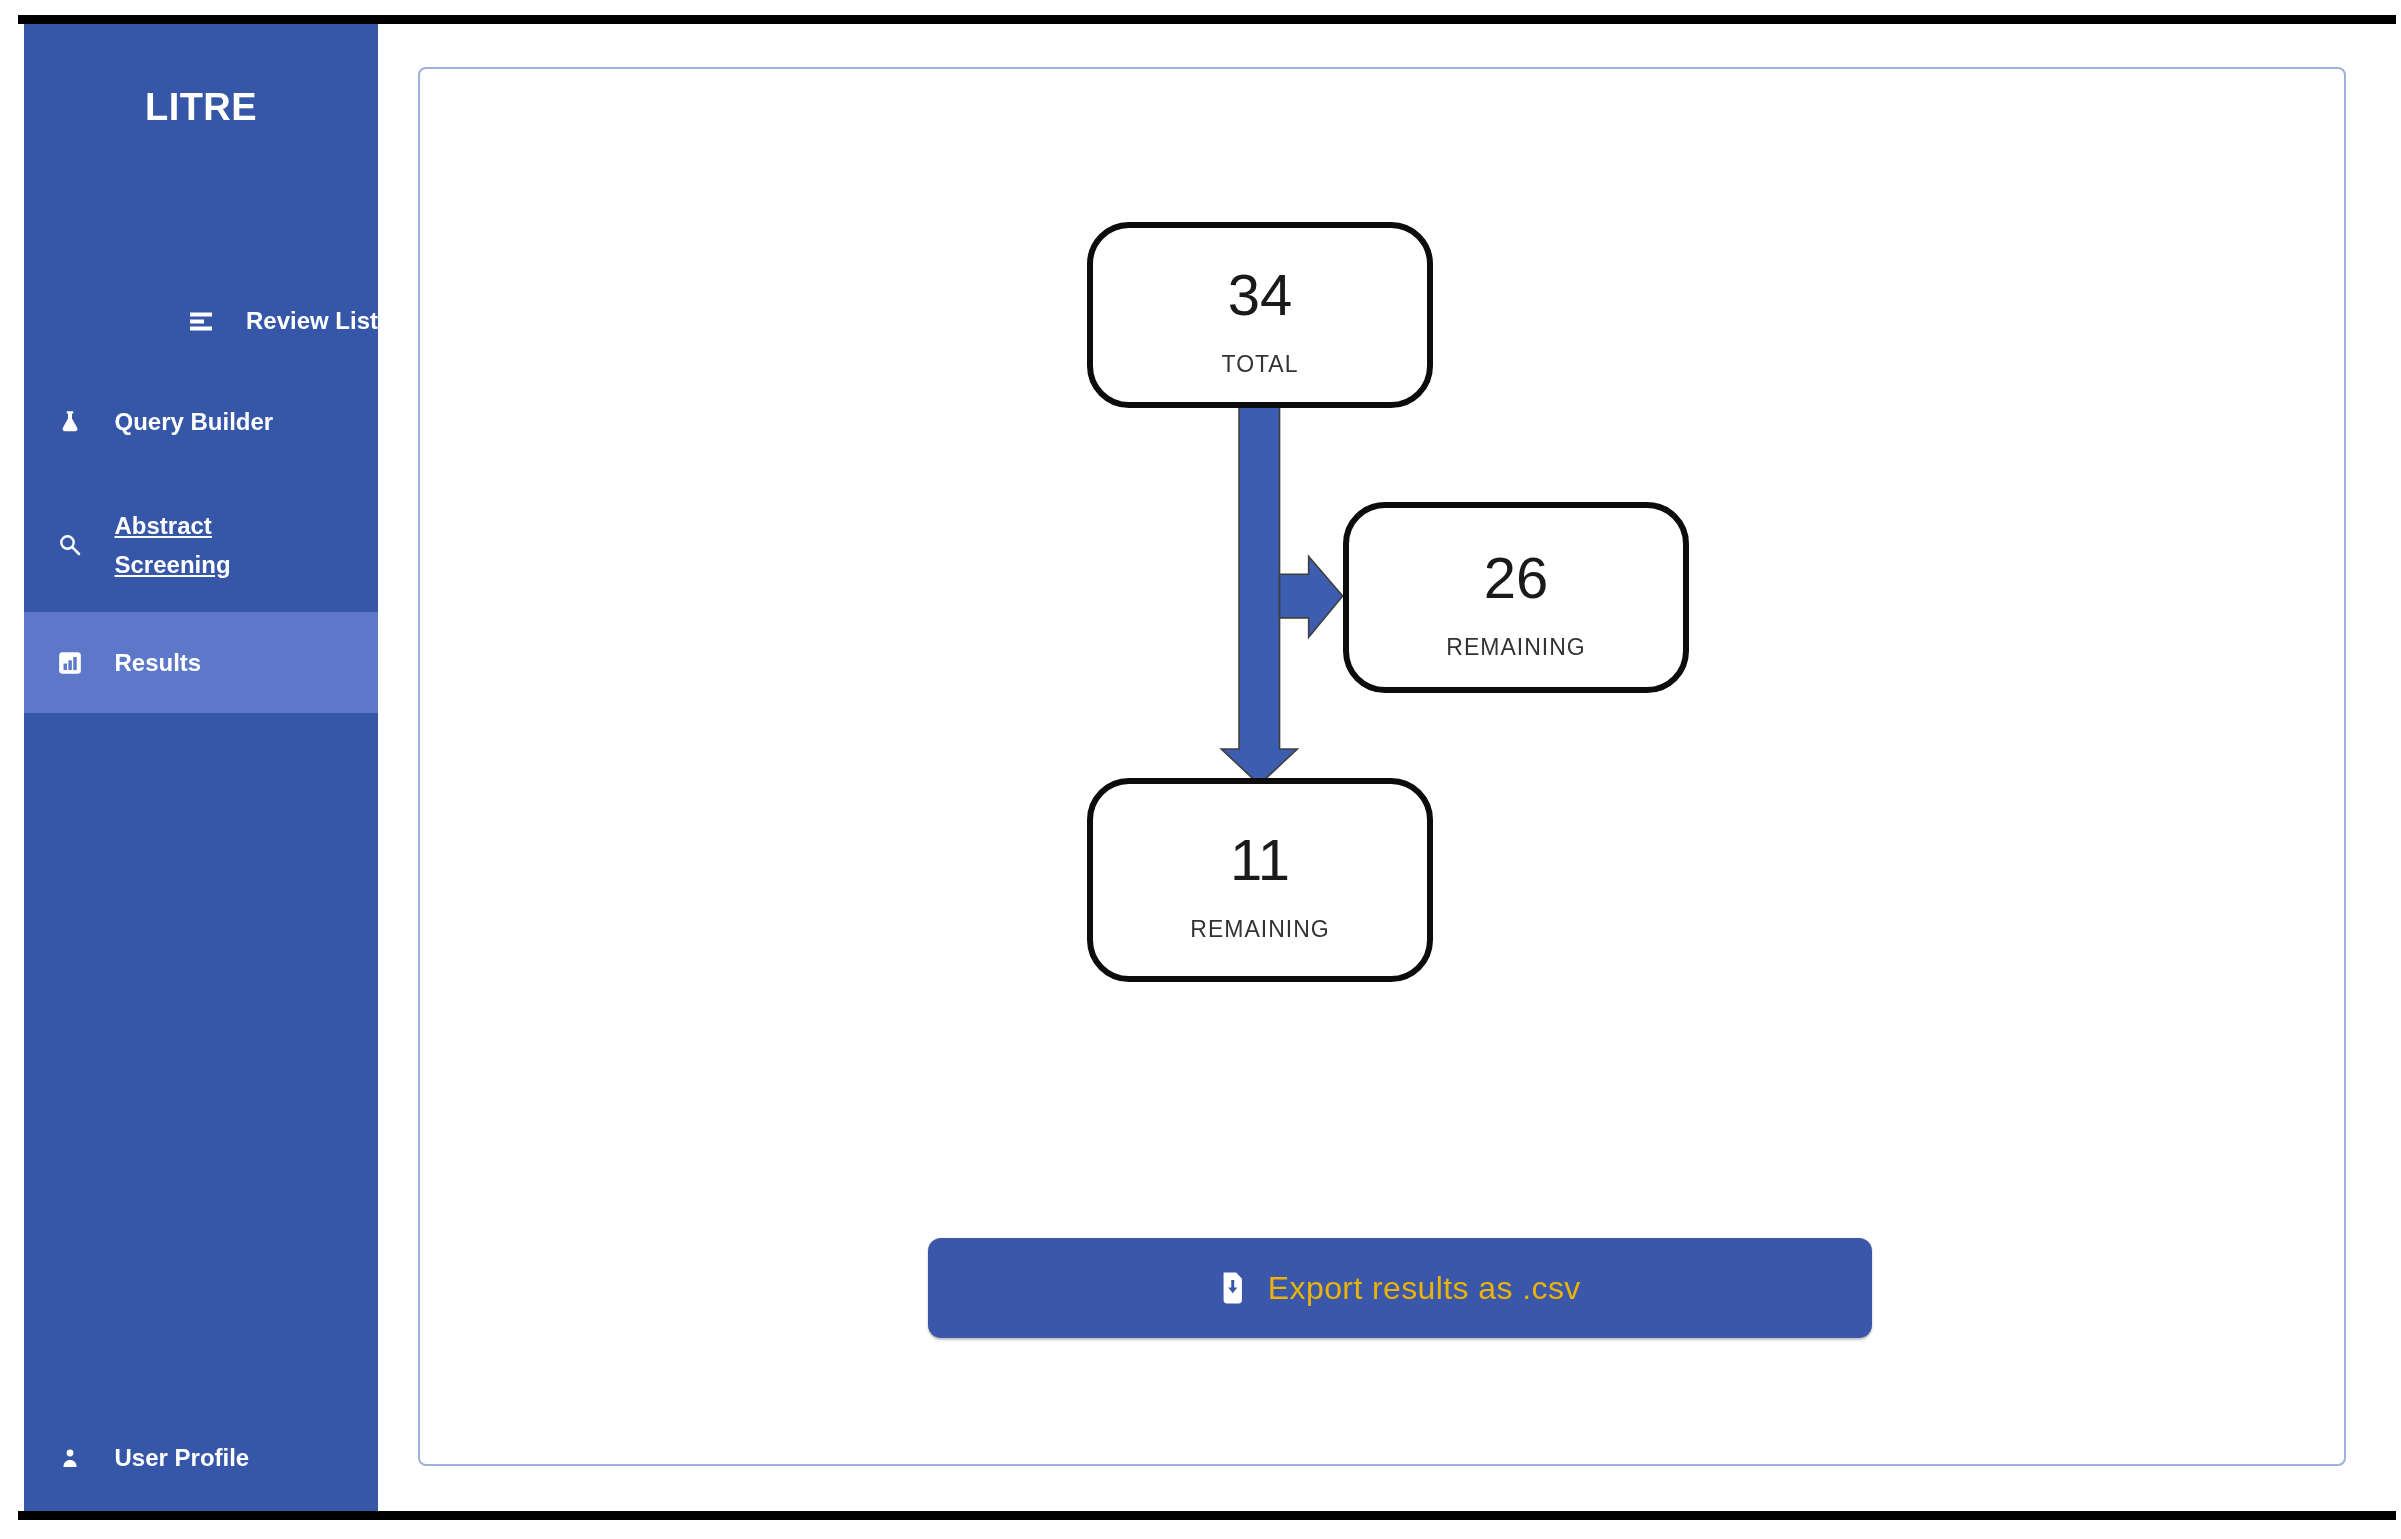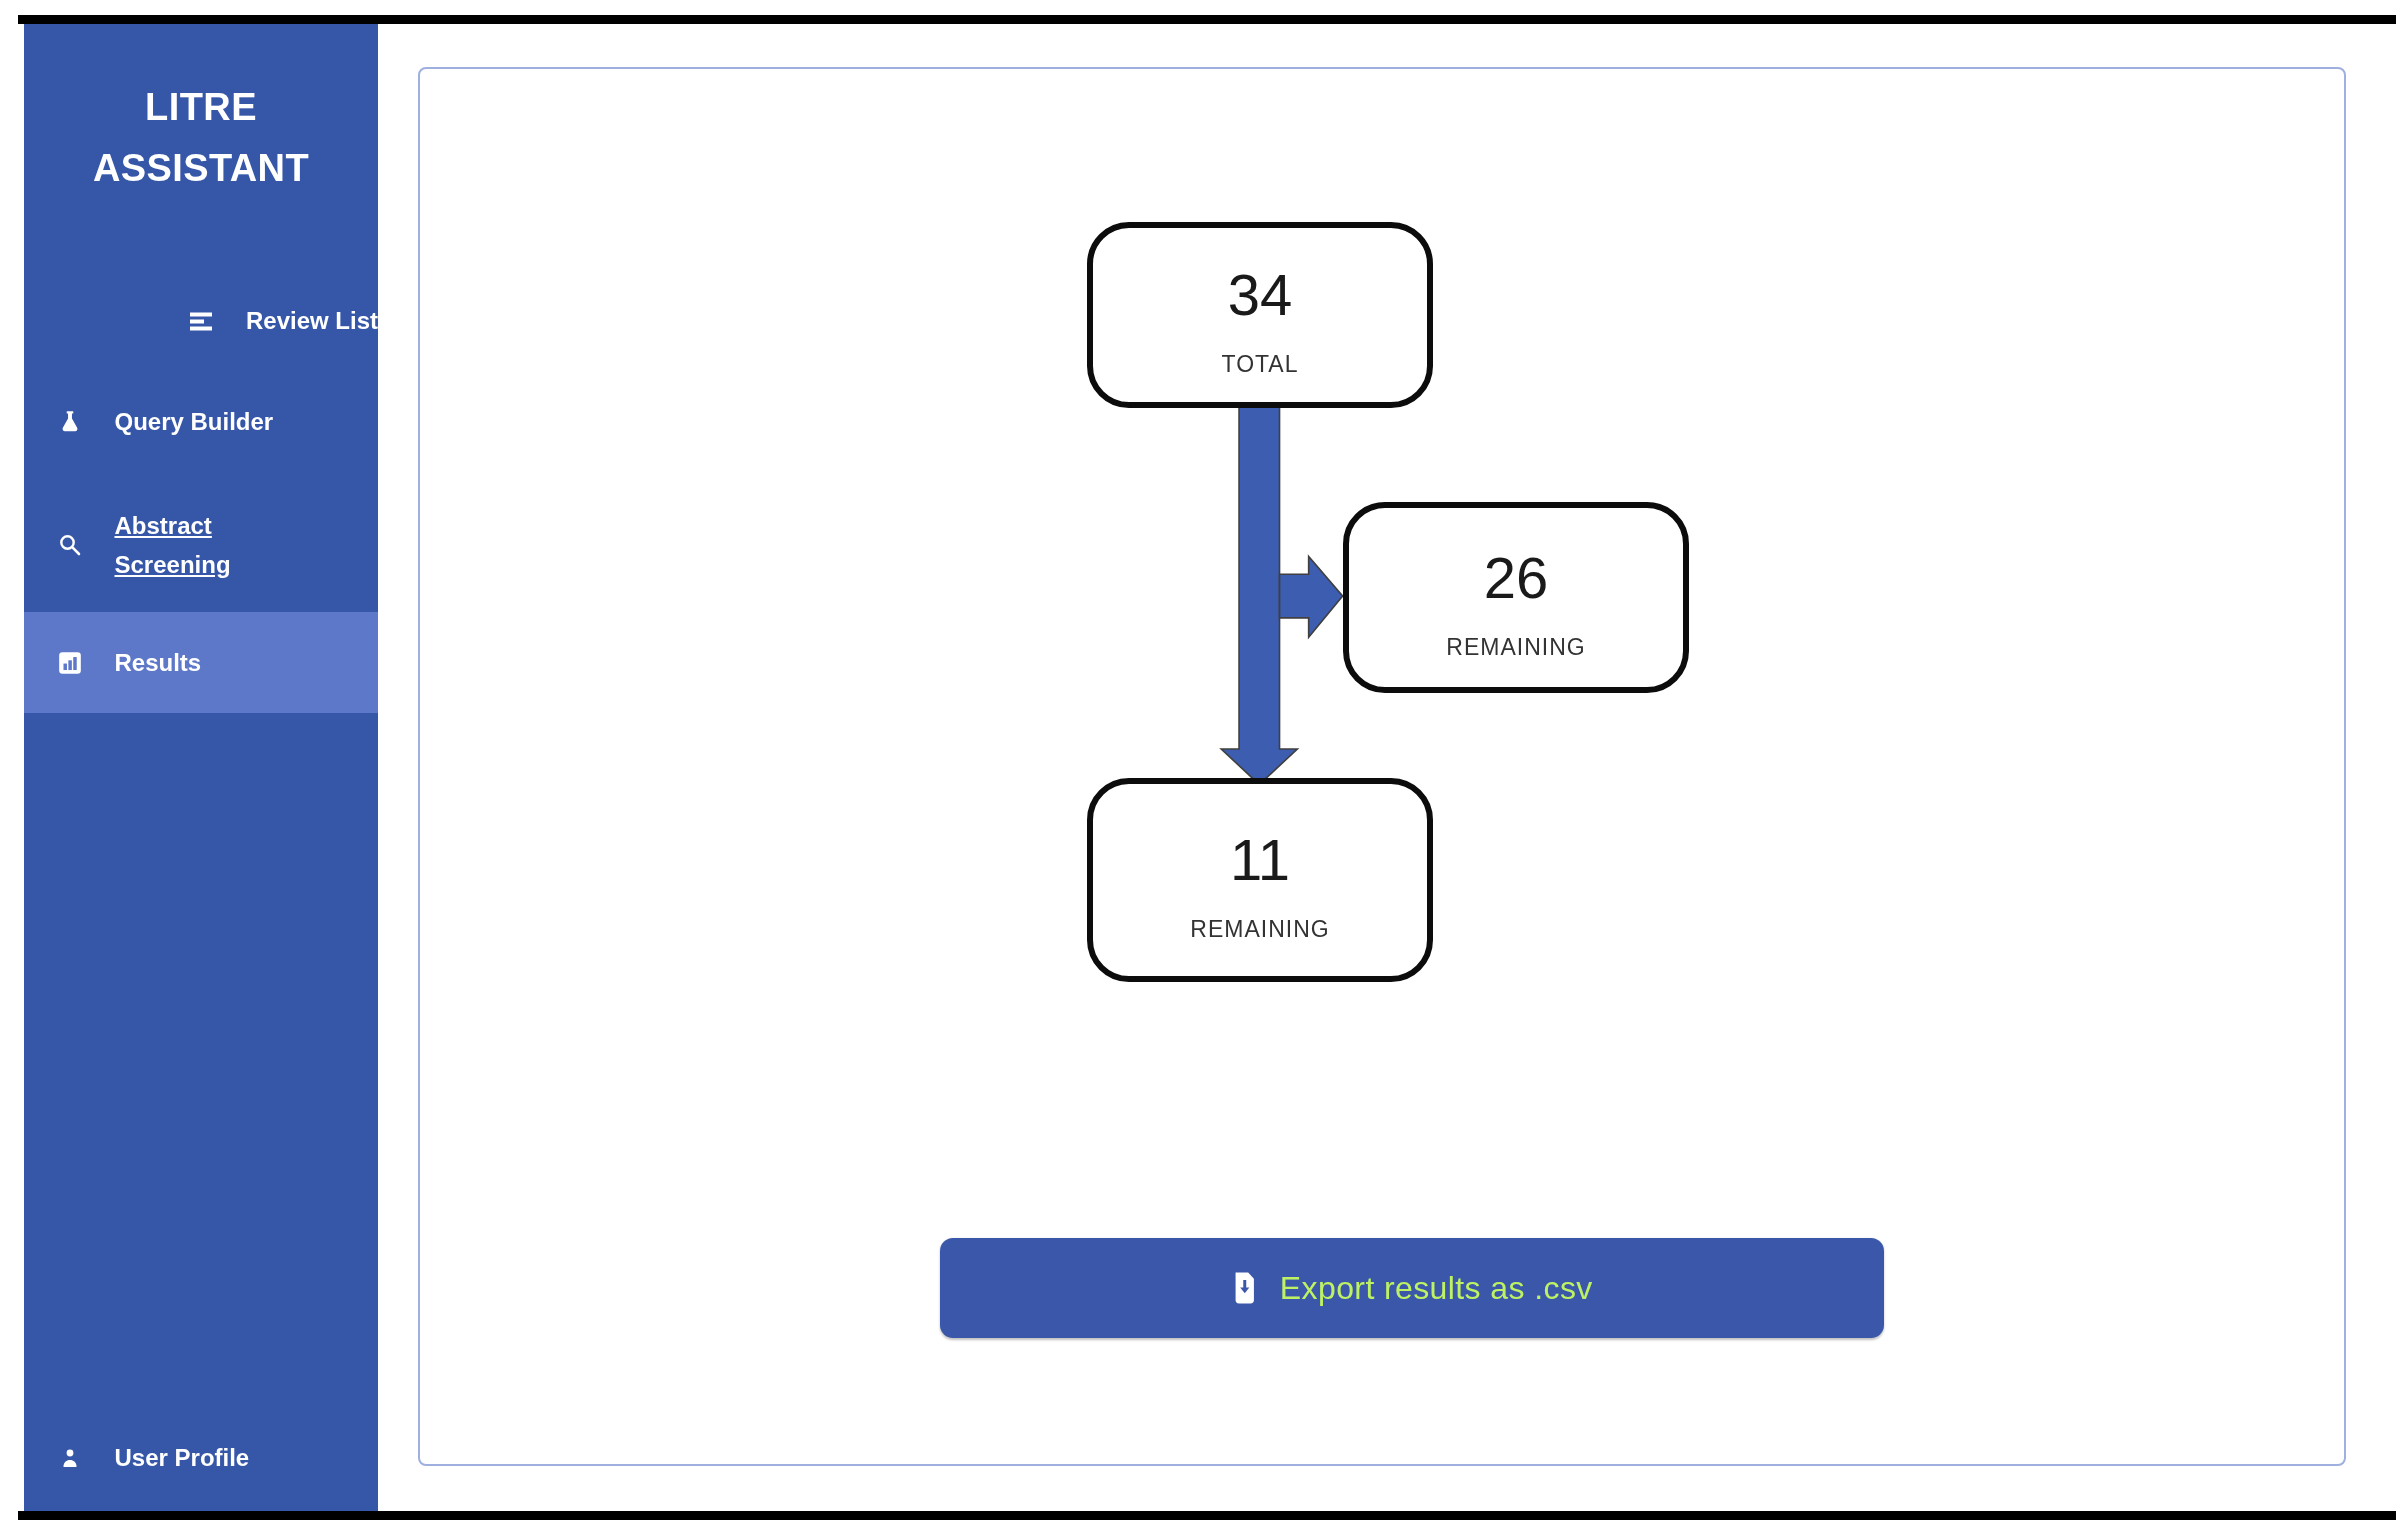--- a/index.html
+++ b/index.html
@@ -57,39 +57,38 @@
   }
   .flow-box .lbl{
     margin-top:25px;font-size:23px;font-weight:500;color:#333333;
     letter-spacing:1px;line-height:26px;
   }
   .box-total{left:667px;top:153px;width:346px;height:186px;}
   .box-excluded{left:923px;top:433px;width:346px;height:191px;}
   .box-remaining{left:667px;top:709px;width:346px;height:204px;}
 
   .export-btn{
-    position:absolute;left:520px;top:1169px;width:944px;height:100px;
+    position:absolute;left:508px;top:1169px;width:944px;height:100px;
     background:#3a57a9;border:none;border-radius:13px;cursor:pointer;
     display:flex;align-items:center;justify-content:center;gap:21px;
-    color:#bef264;font-family:"Liberation Sans",sans-serif;
+    color:#eab308;font-family:"Liberation Sans",sans-serif;
     font-size:32px;font-weight:400;letter-spacing:0.4px;
     box-shadow:0 1.6px 2.4px rgba(0,0,0,0.25);
   }
 </style>
 </head>
 <body>
 
 <div class="page">
 
   <div class="frame-bar top"></div>
 
   <aside class="sidebar">
     <div class="brand">
       <div>LITRE</div>
-      <div>ASSISTANT</div>
     </div>
 
     <div class="nav-item nav-review">
       <span class="ico">
         <svg width="24" height="24" viewBox="0 0 24 24">
           <rect x="1" y="3.5" width="22" height="4" fill="#ffffff"></rect>
           <rect x="1" y="10.5" width="14" height="4" fill="#ffffff"></rect>
           <rect x="1" y="17.5" width="22" height="4" fill="#ffffff"></rect>
         </svg>
       </span>

